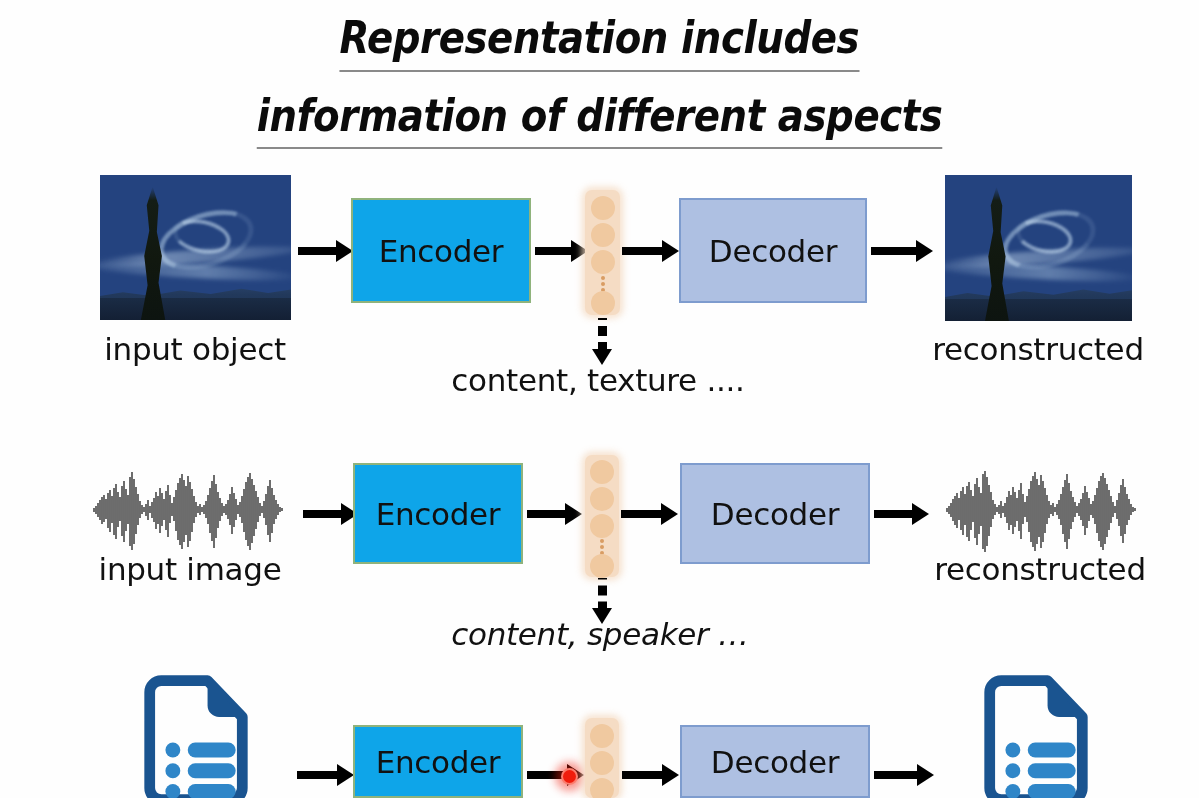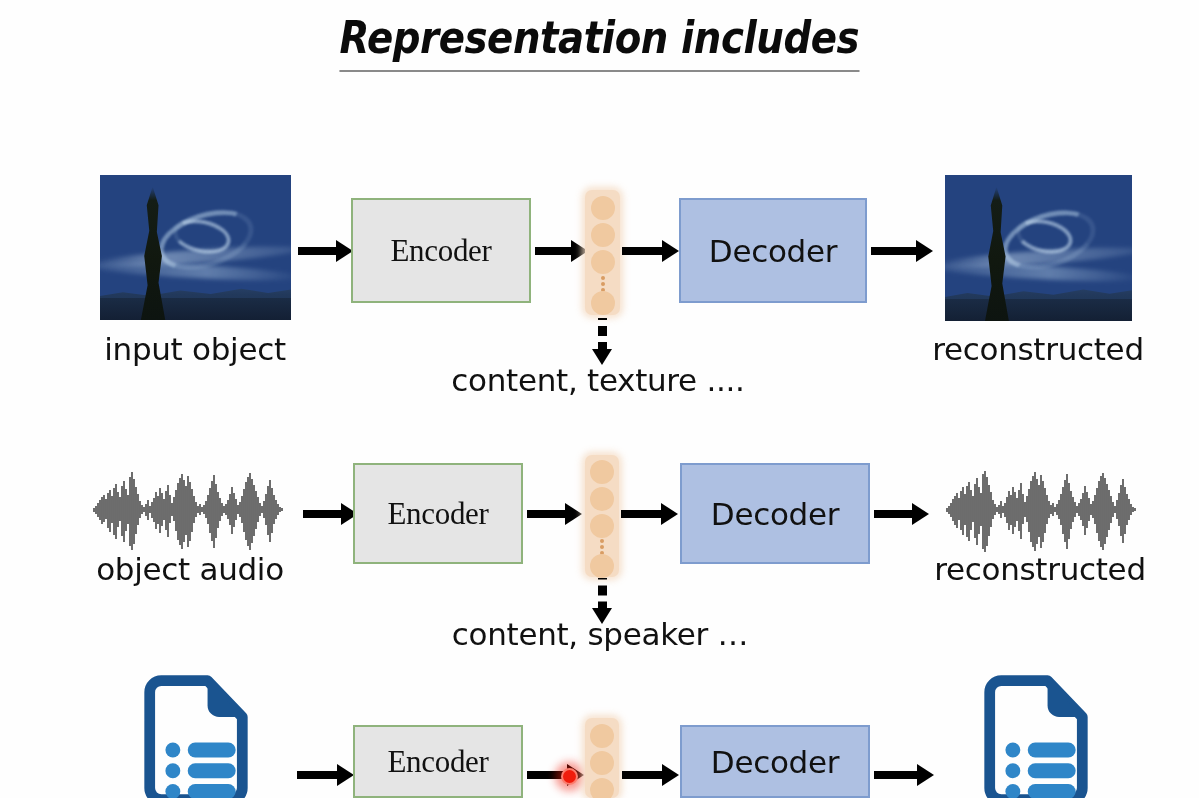--- a/index.html
+++ b/index.html
@@ -55,23 +55,22 @@
     box-sizing: border-box;
     display: flex;
     align-items: center;
     justify-content: center;
     font-size: 31px;
     color: #111111;
     font-family: "DejaVu Sans", sans-serif;
     letter-spacing: -0.3px;
   }
   .encoder-box {
-    background: #e5e5e5;
+    background: #0ea5e9;
     border: 2px solid #8fb37c;
-    font-family: Liberation Serif, serif;
   }
   .decoder-box {
     background: #aec0e2;
     border: 2px solid #7e9cce;
   }
 
   
   .arrow {
     position: absolute;
     height: 0;
@@ -252,20 +251,23 @@
   .doc-icon svg { display: block; width: 100%; height: 100%; }
 </style>
 </head>
 <body>
 
 <div class="stage">
 
   <div class="title-block">
     <div class="title-row">
       <span class="title-line">Representation includes</span>
+    </div>
+    <div class="title-row">
+      <span class="title-line">information of different aspects</span>
     </div>
   </div>
 
   <div class="row">
 
     <div class="painting" style="left:100px; top:175px; width:191px; height:145px;">
       <div class="swirl"></div>
       <div class="swirl2"></div>
       <div class="band b1"></div>
       <div class="band b2"></div>
@@ -430,21 +432,21 @@
           <line x1="178" y1="18" x2="178" y2="80"></line>
             <line x1="180" y1="26" x2="180" y2="71"></line>
           <line x1="182" y1="33" x2="182" y2="62"></line>
             <line x1="184" y1="38" x2="184" y2="57"></line>
           <line x1="186" y1="42" x2="186" y2="53"></line>
             <line x1="188" y1="45" x2="188" y2="50"></line>
           <line x1="190" y1="46" x2="190" y2="49"></line>
         </g>
       </svg>
     </div>
-    <div class="caption" style="left:55px; top:551px; width:270px;">object audio</div>
+    <div class="caption" style="left:55px; top:551px; width:270px;">input image</div>
 
     <div class="arrow" style="left:303px; top:514px; width:55px;">
       <div class="shaft" style="width:40px;"></div>
       <div class="head" style="left:38px;"></div>
     </div>
 
     <div class="proc-box encoder-box" style="left:353px; top:463px; width:170px; height:101px;">
       <span>Encoder</span>
     </div>
 
@@ -463,21 +465,21 @@
           <i></i>
       </div>
       <div class="node" style="top:99px; width:24px; height:24px;"></div>
     </div>
 
     <div class="darrow" style="left:598px; top:578px; height:48px;">
       <div class="dshaft" style="height:31px;"></div>
       <div class="dhead" style="top:30px;"></div>
     </div>
 
-    <div class="caption" style="left:395px; top:616px; width:410px;">content, speaker …</div>
+    <div class="caption" style="left:395px; top:616px; width:410px;font-style:italic;">content, speaker …</div>
 
     <div class="arrow" style="left:621px; top:514px; width:58px;">
       <div class="shaft" style="width:42px;"></div>
       <div class="head" style="left:40px;"></div>
     </div>
 
     <div class="proc-box decoder-box" style="left:680px; top:463px; width:190px; height:101px;">
       <span>Decoder</span>
     </div>
 

